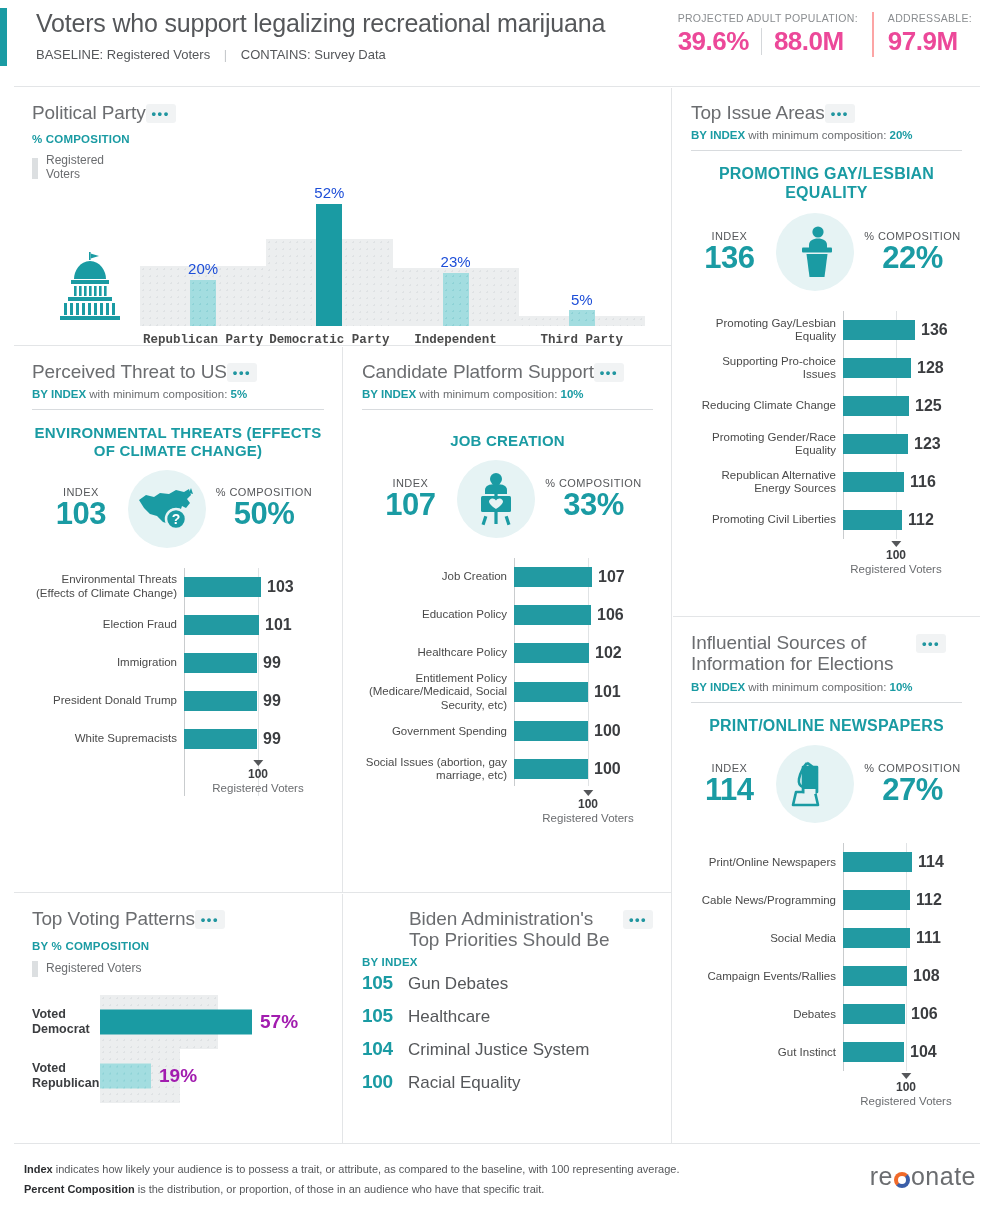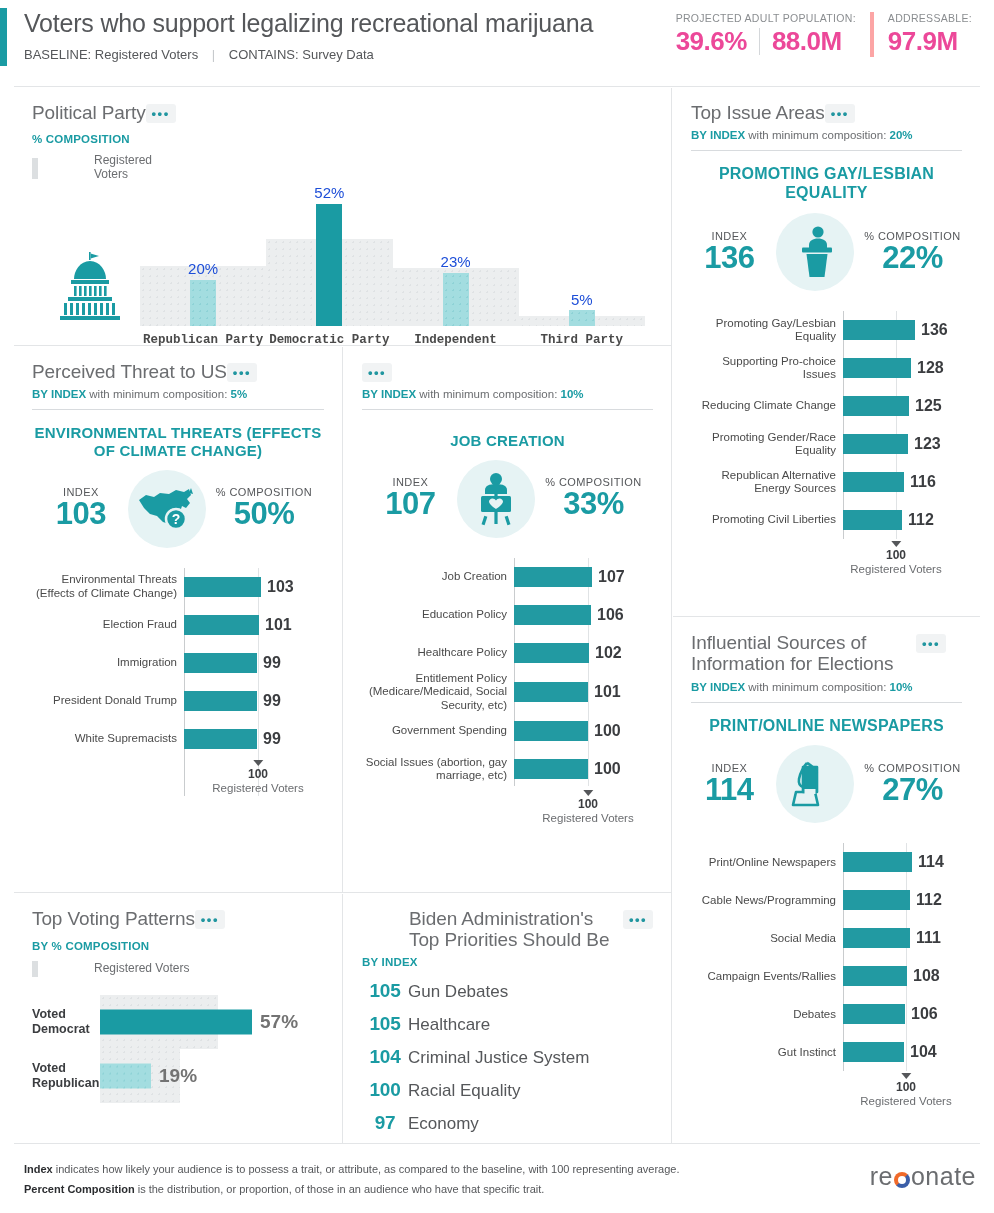--- a/index.html
+++ b/index.html
@@ -11,34 +11,34 @@
     overflow: hidden;
   }
   .page { position: relative; width: 994px; height: 1213px; }
 
   
   .header { position: relative; height: 78px; padding: 8px 0 0 0; }
   .hdr-accent {
     position: absolute; left: 0; top: 8px;
     width: 7px; height: 58px; background: #1a9ba3;
   }
-  .hdr-left { position: absolute; left: 24px; top: 10px; }
+  .hdr-left { position: absolute; left: 36px; top: 10px; }
   .hdr-title {
     font-size: 25px; font-weight: 400; color: #55575a;
     letter-spacing: -0.2px; line-height: 1.1;
   }
   .hdr-sub { margin-top: 9px; font-size: 13px; color: #55575a; }
   .hdr-sub .sep { color: #c6c9cc; margin: 0 10px; }
 
   .hdr-right {
     position: absolute; right: 8px; top: 12px;
     display: flex; align-items: flex-start;
   }
   .metric-group { padding: 0 14px; }
-  .metric-group.divided { border-left: 4px solid #fca5a5; }
+  .metric-group.divided { border-left: 2px solid #fca5a5; }
   .metric-label {
     font-size: 10.5px; color: #8a8d90; letter-spacing: 0.3px;
     text-transform: uppercase; white-space: nowrap; margin-bottom: 2px;
   }
   .metric-vals { display: flex; align-items: baseline; }
   .metric-val {
     font-size: 26px; font-weight: bold; color: #ec4899; letter-spacing: -0.5px;
   }
   .metric-vals .vsep {
     width: 1px; align-self: stretch; background: #d4d7da; margin: 2px 12px 2px 12px;
@@ -58,21 +58,21 @@
   }
   .p-sub { font-size: 11.5px; color: #6b6d70; margin-top: 6px; }
   .p-sub b { color: #1a9ba3; font-weight: bold; }
   .p-sub .tealval { color: #1a9ba3; font-weight: bold; }
   .p-sub.teal-all { color: #1a9ba3; font-weight: bold; letter-spacing: .2px; }
   .p-divider { height: 1px; background: #d8dbde; margin: 9px 0 0 0; }
 
   
   .legend { display: flex; align-items: center; margin-top: 9px; }
   .legend-sw { width: 6px; height: 21px; background: #dcdfe1; margin-right: 8px; }
-  .legend-tx { font-size: 12px; color: #6b6d70; line-height: 1.15; margin-left: 48px; }
+  .legend-tx { font-size: 12px; color: #6b6d70; line-height: 1.15; }
 
   
   .vchart { position: relative; margin-top: 4px; height: 140px; }
   .vcols { position: absolute; left: 108px; right: 8px; bottom: 0; top: 0; display: flex; }
   .vcol { flex: 1; position: relative; }
   .vbase {
     position: absolute; left: 0; right: 0; bottom: 0;
     background-color: #eceeef;
     background-image: radial-gradient(#dfe2e4 1px, transparent 1px);
     background-size: 7px 7px;
@@ -161,25 +161,25 @@
   }
   .hfill {
     position: absolute; top: 50%; transform: translateY(-50%); left: 0; height: 25px;
     background-color: #a3dde0;
     background-image: radial-gradient(#8ed2d6 1px, transparent 1px);
     background-size: 7px 7px;
   }
   .hfill.hi { background-color: #1a9ba3; background-image: none; }
   .hval {
     position: absolute; top: 50%; transform: translateY(-50%);
-    font-size: 19px; font-weight: bold; color: #737373; text-align: center;
-  }
-
-  
-  .rank-list { margin-top: 12px; text-align: center; }
+    font-size: 19px; font-weight: bold; color: #a21caf; text-align: center;
+  }
+
+  
+  .rank-list { margin-top: 4px; }
   .rank-row { display: flex; align-items: baseline; margin-bottom: 11px; }
   .rank-num {
     width: 46px; font-size: 19px; font-weight: bold; color: #1a9ba3; letter-spacing: -0.3px;
   }
   .rank-lbl { font-size: 17px; color: #55575a; }
 
   
   .vline { position: absolute; width: 1px; background: #e3e5e7; }
   .hline { position: absolute; height: 1px; background: #e3e5e7; }
 
@@ -399,20 +399,21 @@
             <div class="foot-base">Registered Voters</div>
           </div>
         </div>
       </div>
     </div>
   </div>
 
   <div class="panel" style="left:344px; top:347px; width:327px; height:545px;">
     <div class="panel-inner">
       <div class="p-head">
+        <div class="p-title" style="max-width:235px;">Candidate Platform Support</div>
         <div class="dots">•••</div>
       </div>
       <div class="p-sub">
         <b>BY INDEX</b><span> with minimum composition: </span><span class="tealval">10%</span>
       </div>
       <div class="p-divider"></div>
 
       <div class="feature-title" style="font-size:15px; margin-top:22px;">JOB CREATION</div>
       <div class="feature-row">
         <div class="feat-side">
@@ -727,24 +728,20 @@
           <div class="rank-lbl">Healthcare</div>
         </div>
         <div class="rank-row">
           <div class="rank-num">104</div>
           <div class="rank-lbl">Criminal Justice System</div>
         </div>
         <div class="rank-row">
           <div class="rank-num">100</div>
           <div class="rank-lbl">Racial Equality</div>
         </div>
-        <div class="rank-row">
-          <div class="rank-num">97</div>
-          <div class="rank-lbl">Economy</div>
-        </div>
       </div>
     </div>
   </div>
 
   <div class="footer">
     <div class="foot-txt">
       <div class="foot-line">
         <b>Index</b><span> indicates how likely your audience is to possess a trait, or attribute, as compared to the baseline, with 100 representing average.</span>
       </div>
       <div class="foot-line">

